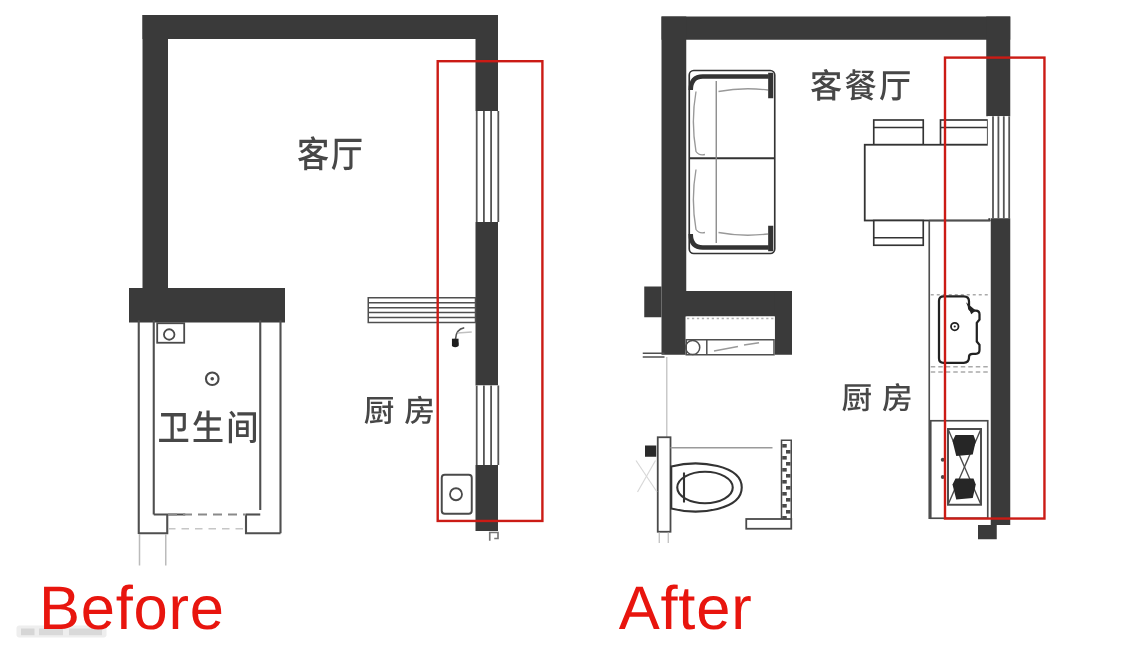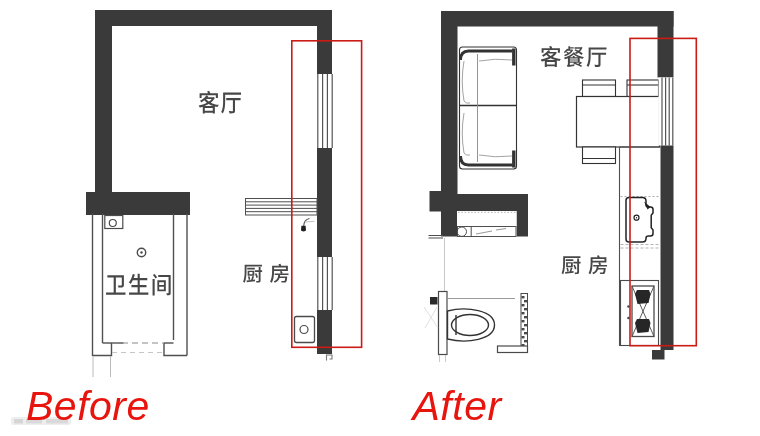--- a/index.html
+++ b/index.html
@@ -1,17 +1,17 @@
 <!DOCTYPE html>
 <html><head>
 <meta charset="utf-8">
 <style>
 html,body{margin:0;padding:0;background:#fff;}
 #page{position:relative;width:760px;height:436px;background:#fff;overflow:hidden;
-font-family:"Liberation Sans",sans-serif;font-style:italic;}
+font-family:"Liberation Sans",sans-serif;}
 </style>
 </head>
 <body>
 <div id="page">
 <svg width="760" height="436" viewBox="0 0 760 436" xmlns="http://www.w3.org/2000/svg">
 <defs>
 <path id="gke" d="M369 518H640C602 478 555 442 502 410C448 441 401 475 365 514ZM378 663C327 586 232 503 92 446C113 431 142 398 156 376C209 402 256 430 297 460C331 424 369 392 412 363C296 309 162 271 32 250C48 229 69 191 77 166C126 176 175 187 223 201V-84H316V-51H687V-82H784V207C825 197 866 189 909 183C923 210 949 252 970 274C832 289 703 320 594 366C672 419 738 482 785 557L721 595L705 591H439C453 608 467 625 479 643ZM500 310C564 276 634 248 710 226H304C372 249 439 277 500 310ZM316 28V147H687V28ZM423 831C436 809 450 782 462 757H74V554H167V671H830V554H927V757H571C555 788 534 825 516 854Z"></path>
 <path id="gting" d="M122 786V428C122 287 115 104 30 -23C51 -34 92 -65 108 -83C203 55 217 273 217 428V695H954V786ZM266 554V465H577V36C577 20 570 15 551 15C530 14 457 14 388 16C402 -11 418 -52 423 -79C516 -80 580 -78 620 -64C662 -49 675 -22 675 35V465H935V554Z"></path>
 <path id="gwei" d="M110 772V677H403V43H49V-51H954V43H505V677H781V361C781 346 776 341 756 341C735 340 665 339 594 342C609 318 627 275 632 249C721 249 785 250 826 265C866 281 879 309 879 359V772Z"></path>
 <path id="gsheng" d="M225 830C189 689 124 551 43 463C67 451 110 423 129 407C164 450 198 503 228 563H453V362H165V271H453V39H53V-53H951V39H551V271H865V362H551V563H902V655H551V844H453V655H270C290 704 308 756 323 808Z"></path>

